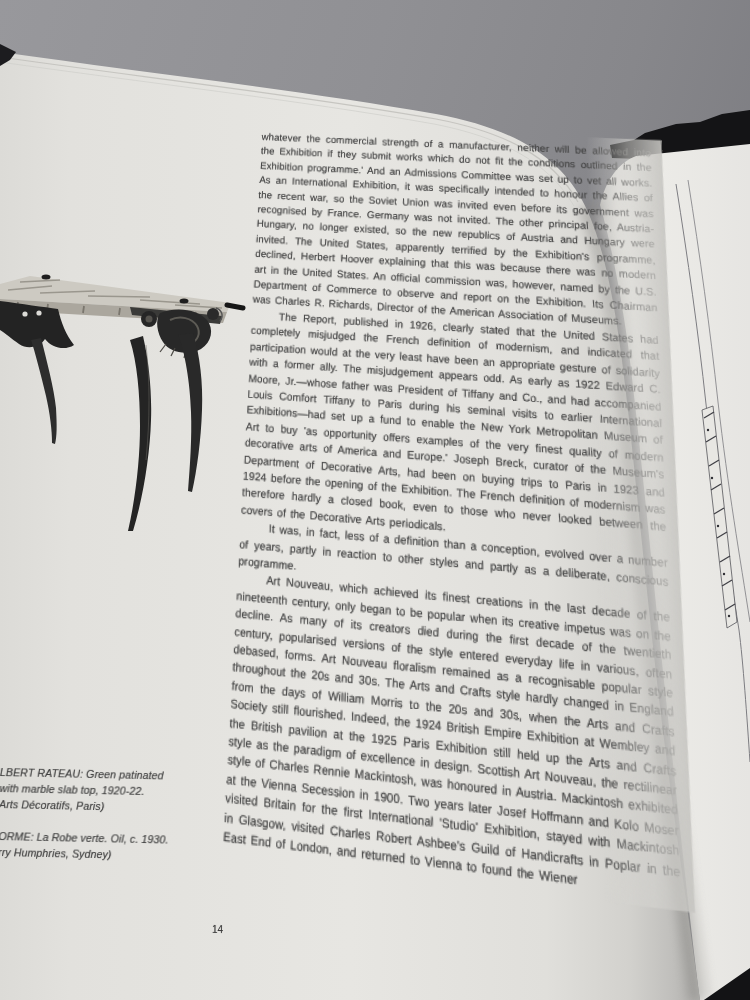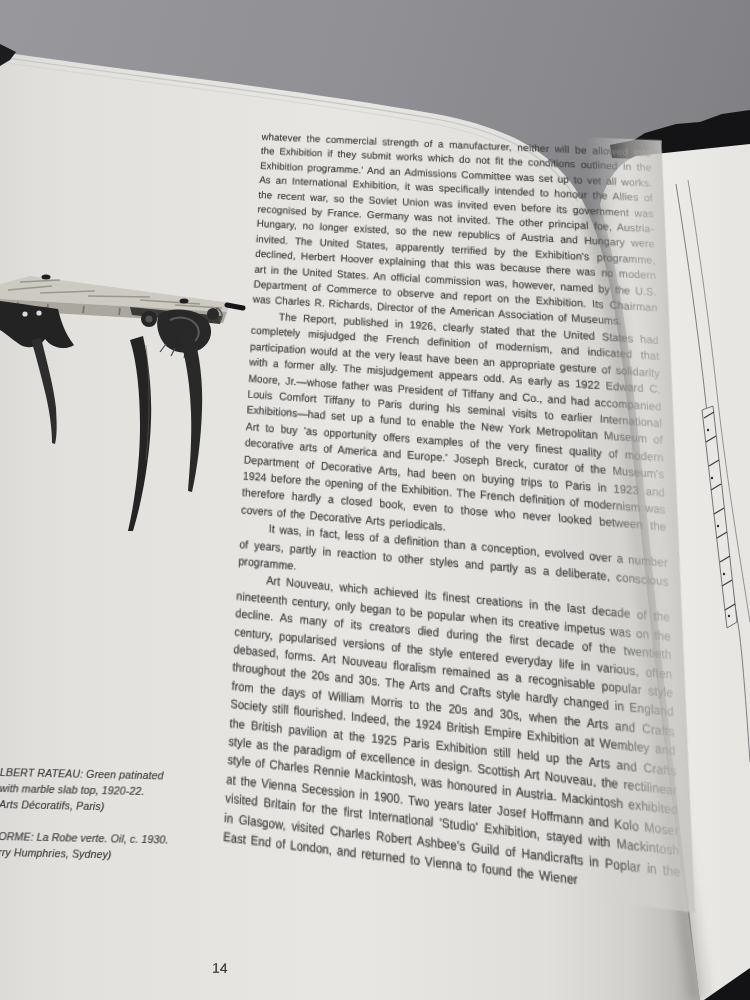--- a/index.html
+++ b/index.html
@@ -42,22 +42,22 @@
   }
   .caption-line{
     display:block;font-style:italic;
     font-size:10.6px;line-height:16px;letter-spacing:0.1px;
     text-shadow:0 0 0.5px rgba(70,70,70,.6);
     white-space:nowrap;
   }
   .caption-block.second{margin-top:16px;}
 
   .pagenum{
-    position:absolute;left:212px;top:960px;
-    font-size:14px;color:#3a3a3a;transform:rotate(1deg);
+    position:absolute;left:212px;top:924px;
+    font-size:10px;color:#3a3a3a;transform:rotate(1deg);
     text-shadow:0 0 0.5px rgba(70,70,70,.6);
   }
 </style>
 </head>
 <body>
 
 <div class="stage">
 
   <svg class="base" width="750" height="1000" viewBox="0 0 750 1000">
     <defs>

